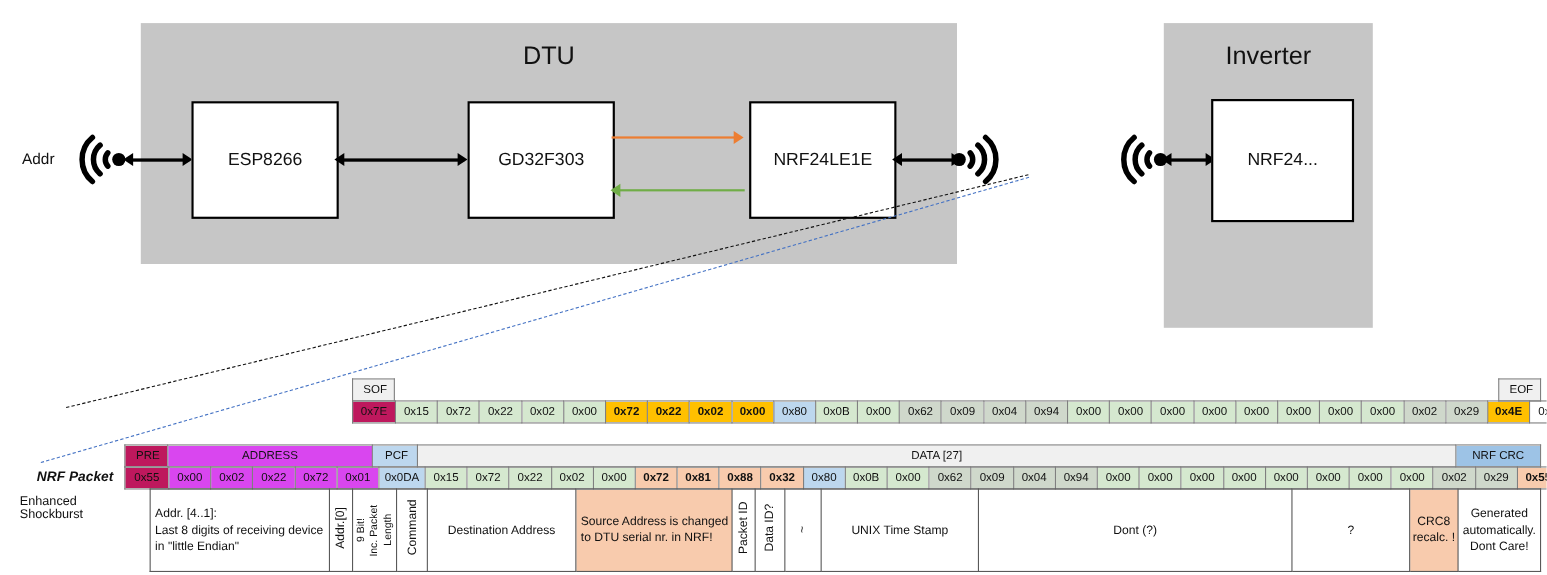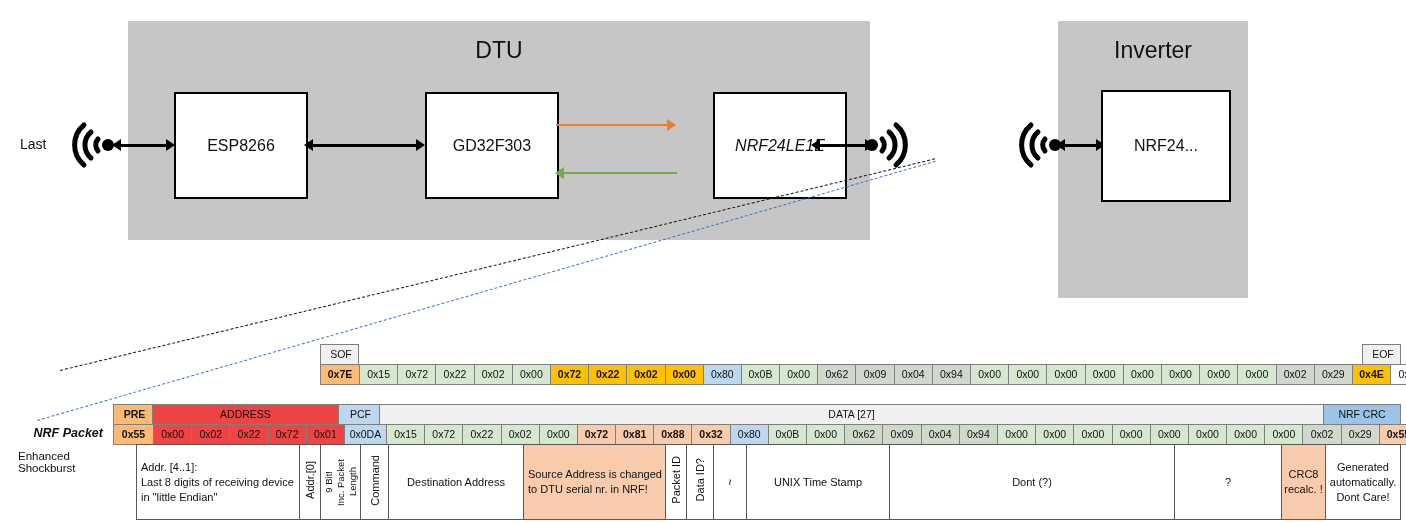--- a/index.html
+++ b/index.html
@@ -53,27 +53,27 @@
     text-align:center;
     color:#111;
     padding:0;
     height:19px;
     line-height:19px;
     overflow:hidden;
     white-space:nowrap;
   }
   .hdr{height:20px;line-height:20px;font-size:11.5px;text-align:left;padding-left:3px !important;}
   .hdr.ctr{text-align:center;padding-left:0 !important;}
-  .c-grey{background:#fdba74;font-weight:bold;}
+  .c-grey{background:#be185d;}
   .c-green{background:#d5e8cf;}
   .c-greengrey{background:#cfd8cb;}
   .c-orange{background:#ffc000;}
   .c-blue{background:#bdd7ee;}
   .c-salmon{background:#f8cbad;}
-  .c-yellow{background:#ef4444;}
+  .c-yellow{background:#d946ef;}
   .c-white{background:#ffffff;}
   .c-lightgrey{background:#f0f0f0;}
   .c-bluehdr{background:#9dc3e6;}
   .bold{font-weight:bold;}
   .noborderside{border-left:none !important;border-right:none !important;border-top:none !important;border-bottom:none !important;background:transparent !important;}
   
   .ann td{
     border:1px solid #595959;
     background:#ffffff;
     font-size:11px;
@@ -111,21 +111,21 @@
 <div id="diagram">
 
   <div class="grouphousing" style="left:128px;top:21px;width:742px;height:219px;">
     <div class="grouptitle" style="top:16px;">DTU</div>
   </div>
 
   <div class="grouphousing" style="left:1058px;top:21px;width:190px;height:277px;">
     <div class="grouptitle" style="top:16px;">Inverter</div>
   </div>
 
-  <div class="wifi-label" style="left:20px;top:136px;">Last</div>
+  <div class="wifi-label" style="left:20px;top:136px;">Addr</div>
 
   <div class="ant" style="left:64px;top:117px;">
     <svg width="50" height="56" viewBox="0 0 50 56">
       <path d="M20,8 A26,26 0 0 0 20,48" fill="none" stroke="#000" stroke-width="5" stroke-linecap="round"></path>
       <path d="M27,15 A17,17 0 0 0 27,41" fill="none" stroke="#000" stroke-width="5" stroke-linecap="round"></path>
       <path d="M34,22 A9,9 0 0 0 34,34" fill="none" stroke="#000" stroke-width="5" stroke-linecap="round"></path>
       <circle cx="44" cy="28" r="6" fill="#000"></circle>
     </svg>
   </div>
 
@@ -152,21 +152,21 @@
   <div>
     <div class="hline orange" style="left:556px;top:124px;width:116px;"></div>
     <div class="arrowhead ah-r orange" style="left:667px;top:119px;"></div>
   </div>
 
   <div>
     <div class="hline green" style="left:561px;top:172px;width:116px;"></div>
     <div class="arrowhead ah-l green" style="left:555px;top:167px;"></div>
   </div>
 
-  <div class="chip" style="left:713px;top:92px;width:130px;height:103px;font-style:italic;">
+  <div class="chip" style="left:681px;top:92px;width:130px;height:103px;">
     <span>NRF24LE1E</span>
   </div>
 
   <div>
     <div class="hline" style="left:817px;top:144px;width:54px;"></div>
     <div class="arrowhead ah-l" style="left:811px;top:139px;"></div>
     <div class="arrowhead ah-r" style="left:865px;top:139px;"></div>
   </div>
 
   <div class="ant" style="left:866px;top:117px;">

